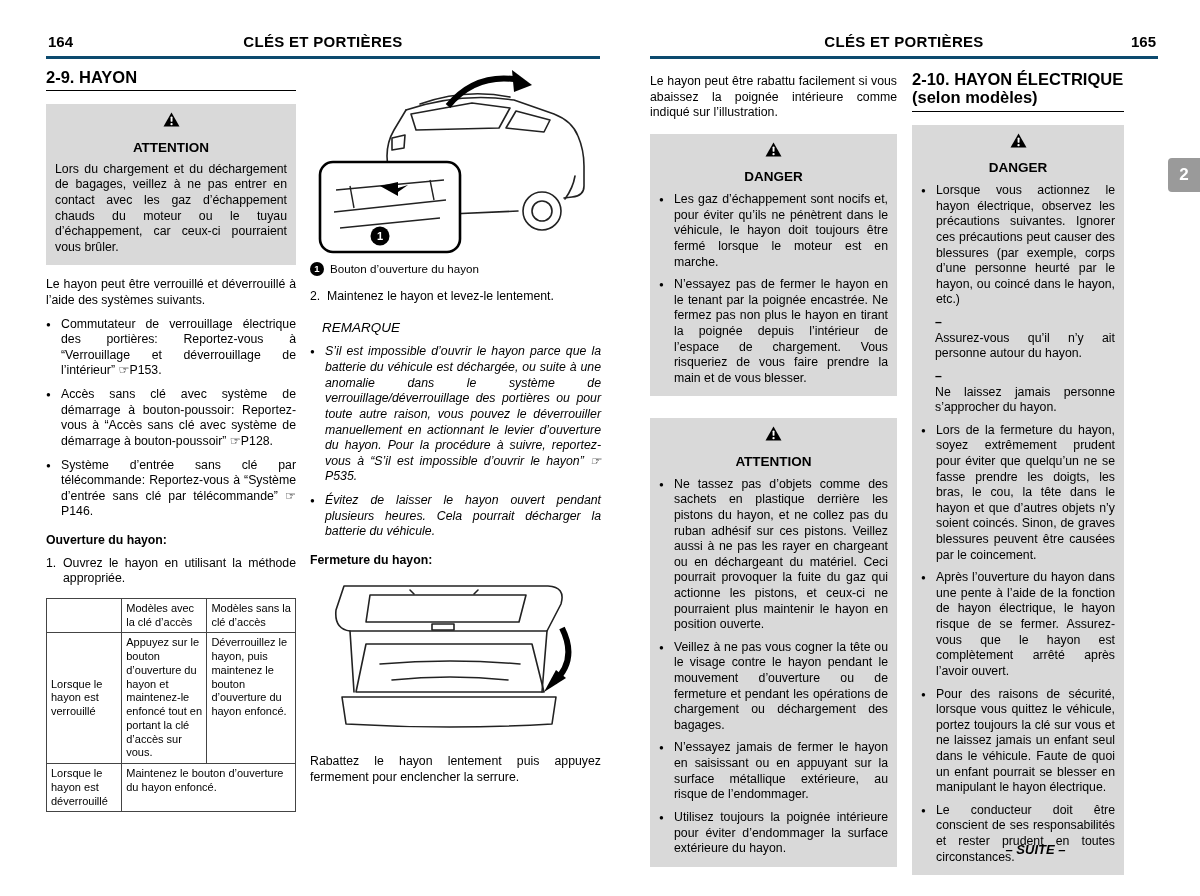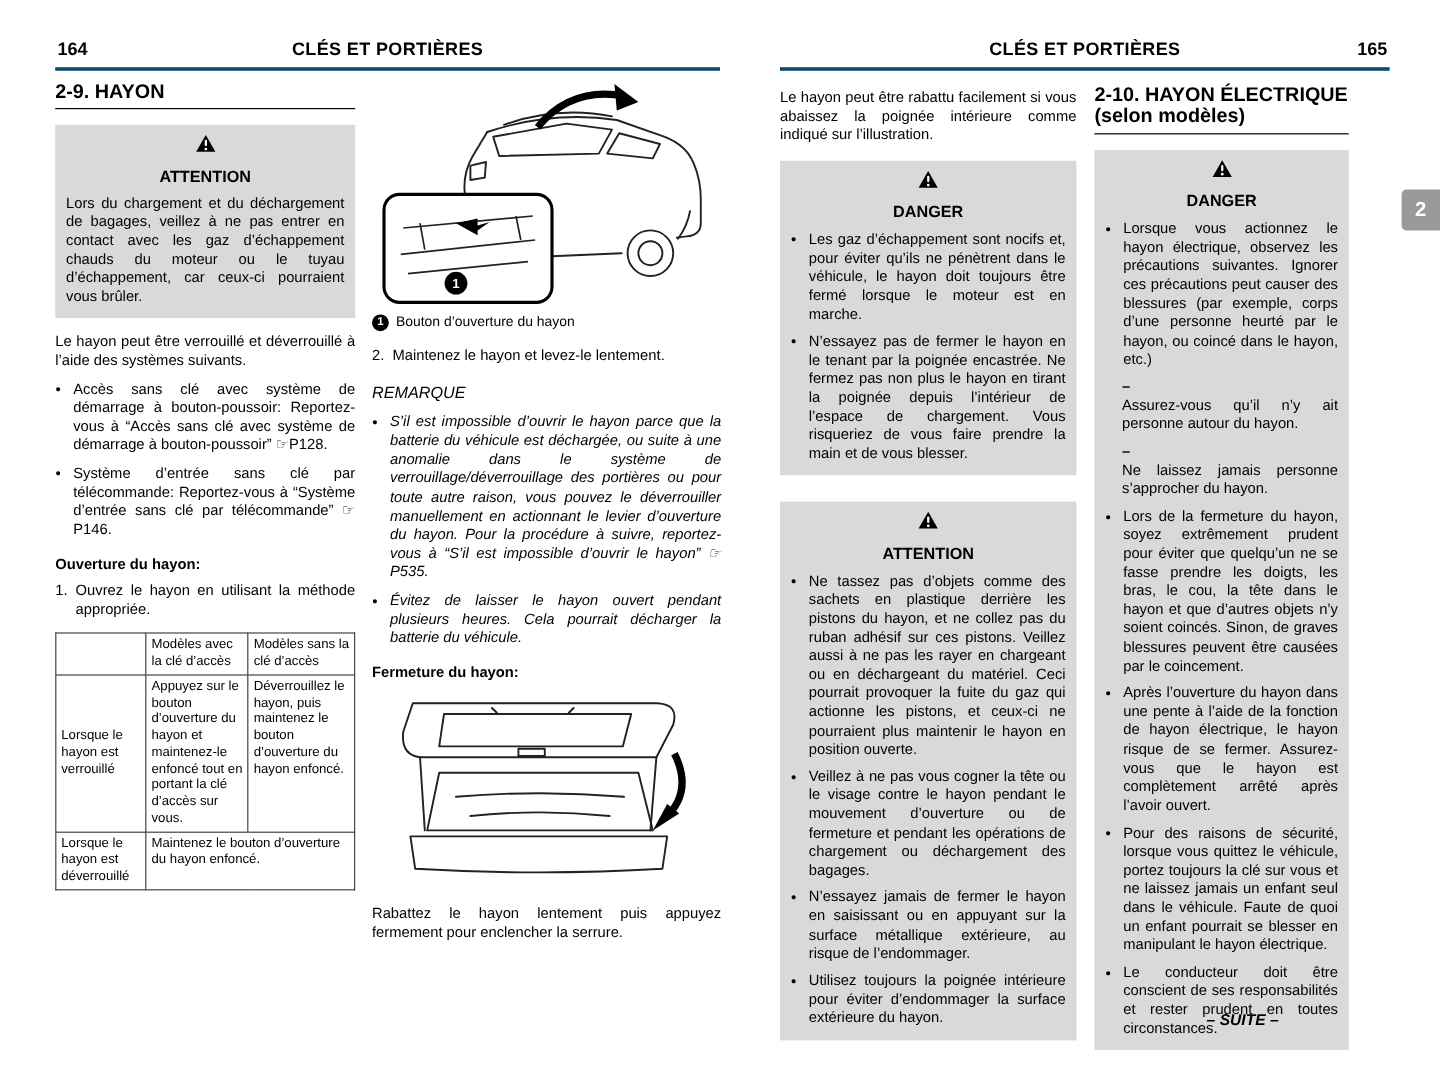--- a/index.html
+++ b/index.html
@@ -42,21 +42,21 @@
   .opentable td{border:1px solid #444;padding:3px 4px;vertical-align:middle;text-align:left;}
   .opentable td.lbl{width:72px;}
   .opentable td.c{width:89px;vertical-align:top;}
   .opentable tr.hdr td{vertical-align:middle;}
   .fig{margin-top:6px;}
   .fig svg{display:block;}
   .fig-caption{display:flex;align-items:center;gap:6px;font-size:11.6px;margin-top:4px;}
   .badge{display:inline-flex;align-items:center;justify-content:center;flex:0 0 14px;
          width:14px;height:14px;border-radius:50%;background:#000;color:#fff;
          font-size:9.5px;font-weight:bold;}
-  .remark-title{font-style:italic;font-size:13.5px;margin-top:15px;}
+  .remark-title{font-style:italic;font-size:13.5px;margin-top:15px;margin-left:12px;}
   .remark .li{font-style:italic;}
   .side-tab{position:absolute;left:1168px;top:158px;width:32px;height:34px;
             background:#9a9a9a;color:#fff;font-weight:bold;font-size:17px;
             display:flex;align-items:center;justify-content:center;
             border-radius:4px 0 0 4px;}
   .suite{position:absolute;left:912px;top:842px;width:247px;text-align:center;
          font-weight:bold;font-style:italic;font-size:13px;}
 </style>
 </head>
 <body>
@@ -82,20 +82,24 @@
             <circle cx="8.55" cy="12.2" r="1.15" fill="#fff"></circle>
           </svg>
       </span>
       <span>ATTENTION</span>
     </div>
     <p class="warn-body">Lors du chargement et du déchargement de bagages, veillez à ne pas entrer en contact avec les gaz d’échappement chauds du moteur ou le tuyau d’échappement, car ceux-ci pourraient vous brûler.</p>
   </div>
 
   <p class="body-p">Le hayon peut être verrouillé et déverrouillé à l’aide des systèmes suivants.</p>
 
+  <div class="li">
+    <span class="mk mk-bullet"></span>
+    <span class="tx">Commutateur de verrouillage électrique des portières: Reportez-vous à “Verrouillage et déverrouillage de l’intérieur” ☞P153.</span>
+  </div>
   <div class="li">
     <span class="mk mk-bullet"></span>
     <span class="tx">Accès sans clé avec système de démarrage à bouton-poussoir: Reportez-vous à “Accès sans clé avec système de démarrage à bouton-poussoir” ☞P128.</span>
   </div>
   <div class="li">
     <span class="mk mk-bullet"></span>
     <span class="tx">Système d’entrée sans clé par télécommande: Reportez-vous à “Système d’entrée sans clé par télécommande” ☞P146.</span>
   </div>
 
   <div class="subhead">Ouverture du hayon:</div>

